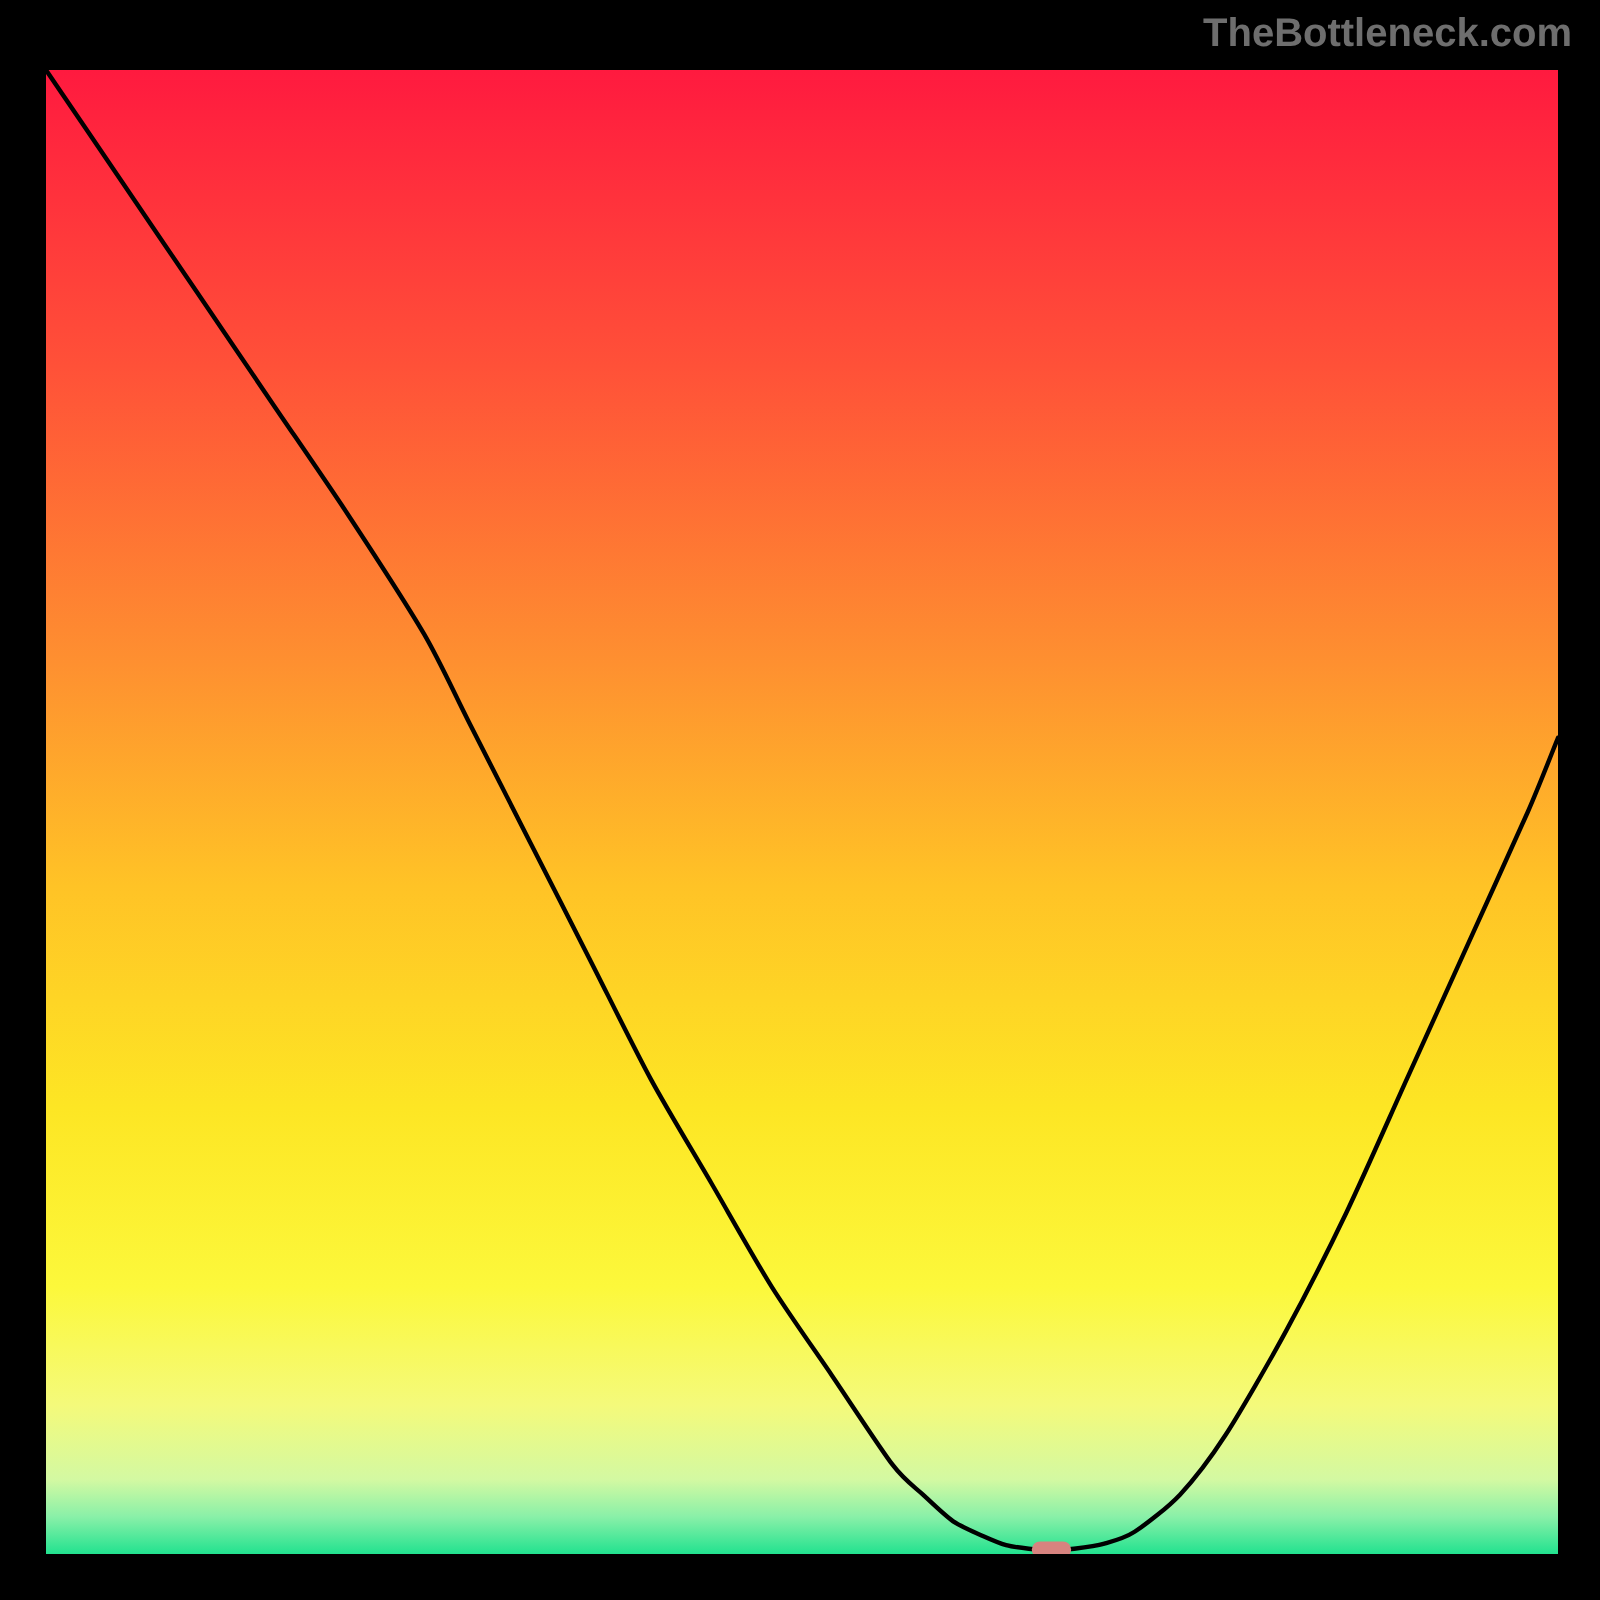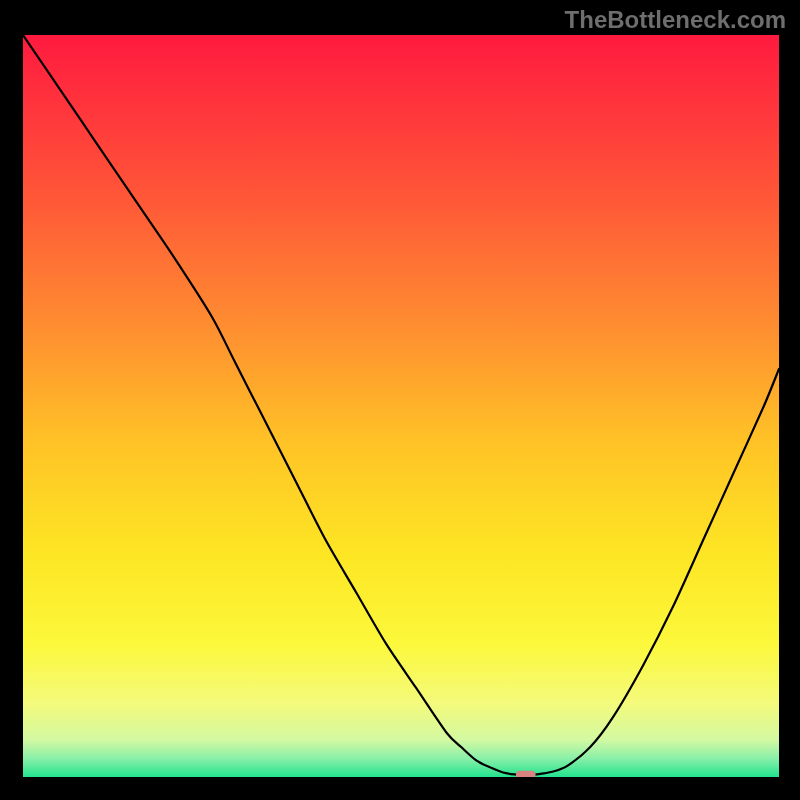--- a/index.html
+++ b/index.html
@@ -14,21 +14,21 @@
     position: relative;
     width: 800px;
     height: 800px;
     background: #000;
   }
   .watermark {
     position: absolute;
     top: 6px;
     right: 14px;
     font-family: Arial, Helvetica, sans-serif;
-    font-size: 24px;
+    font-size: 20px;
     font-weight: bold;
     color: #6e6e6e;
     letter-spacing: 0px;
     z-index: 10;
     text-align: right;
   }
   .plot-area {
     position: absolute;
     left: 23px;
     top: 35px;

